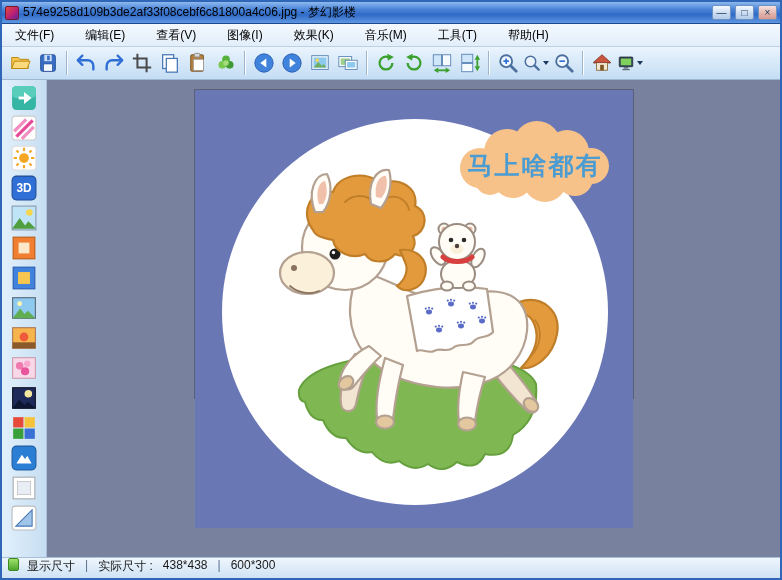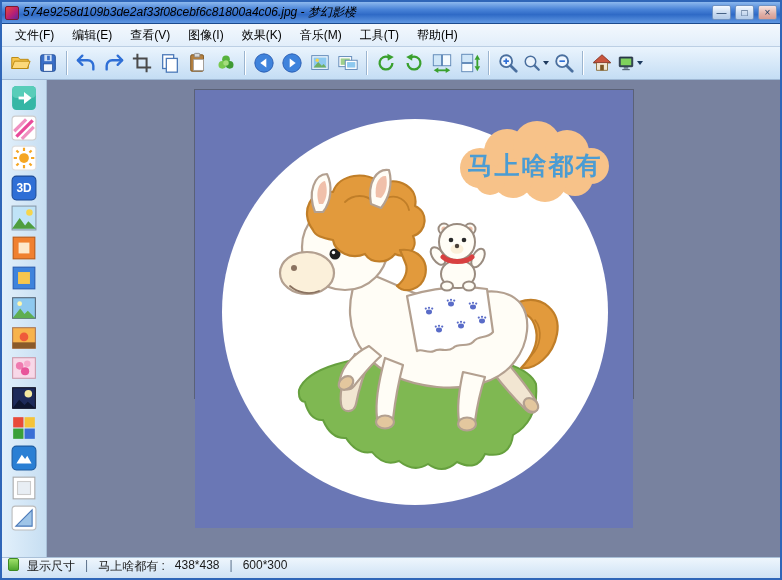--- a/index.html
+++ b/index.html
@@ -8,29 +8,29 @@
   .app { width:782px; height:580px; display:flex; flex-direction:column;
     border:2px solid #2f66b8; background:#d7e8f7; }
 
   
   .titlebar { height:22px; flex:0 0 22px; display:flex; align-items:center;
     padding:0 3px; gap:4px;
     background:linear-gradient(#8db9ee 0%, #4a84d8 35%, #2f6ac6 60%, #5f97e2 100%);
     border-bottom:1px solid #1c4a8c; }
   .app-icon { width:14px; height:14px; border-radius:2px;
     background:linear-gradient(135deg,#e84a3a,#b41e78 60%,#5a2aa0); border:1px solid #7a1830; }
-  .title-text { flex:1; color:#000; font-size:12px; white-space:nowrap; overflow:hidden;font-style:italic; }
+  .title-text { flex:1; color:#000; font-size:12px; white-space:nowrap; overflow:hidden; }
   .winbtn { width:19px; height:15px; font-size:10px; line-height:12px; text-align:center;
     color:#17365e; border:1px solid #6f92c2; border-radius:2px;
     background:linear-gradient(#f4f9ff,#c7d9ef 60%,#b3cbe8); padding:0; }
   .winbtn.close { background:linear-gradient(#f8e3df,#e0b1a8 60%,#d79c92); }
 
   
   .menubar { height:23px; flex:0 0 23px; display:flex; align-items:center;
-    background:linear-gradient(#f3f8fd,#e2eefa); border-bottom:1px solid #bccfe4; padding-left:4px; }
+    background:linear-gradient(#f3f8fd,#e2eefa); border-bottom:1px solid #bccfe4; padding-left:4px;gap:13px; }
   .menu-item { padding:3px 9px; color:#000; cursor:default; }
 
   
   .toolbar { height:33px; flex:0 0 33px; display:flex; align-items:center;
     background:linear-gradient(#eaf4fd,#c4ddf4); border-bottom:1px solid #9fb8d4; padding:0 4px; }
   .tb { width:28px; height:28px; border:1px solid transparent; border-radius:3px;
     background:transparent; display:flex; align-items:center; justify-content:center; padding:0; }
   .tb svg { display:block; }
   .tsep { width:2px; height:24px; border-left:1px solid #9bb5d0; border-right:1px solid #ffffff;
     margin:0 4px; }
@@ -478,19 +478,19 @@
           </g>
         </svg>
       </div>
     </div>
   </div>
 
   <div class="statusbar">
     <span class="status-indicator"></span>
     <span class="seg">显示尺寸</span>
     <span class="pipe">|</span>
-    <span class="seg">马上啥都有 :</span>
+    <span class="seg">实际尺寸 :</span>
     <span class="seg">438*438</span>
     <span class="pipe">|</span>
     <span class="seg">600*300</span>
   </div>
 
 </div>
 
 </body></html>

